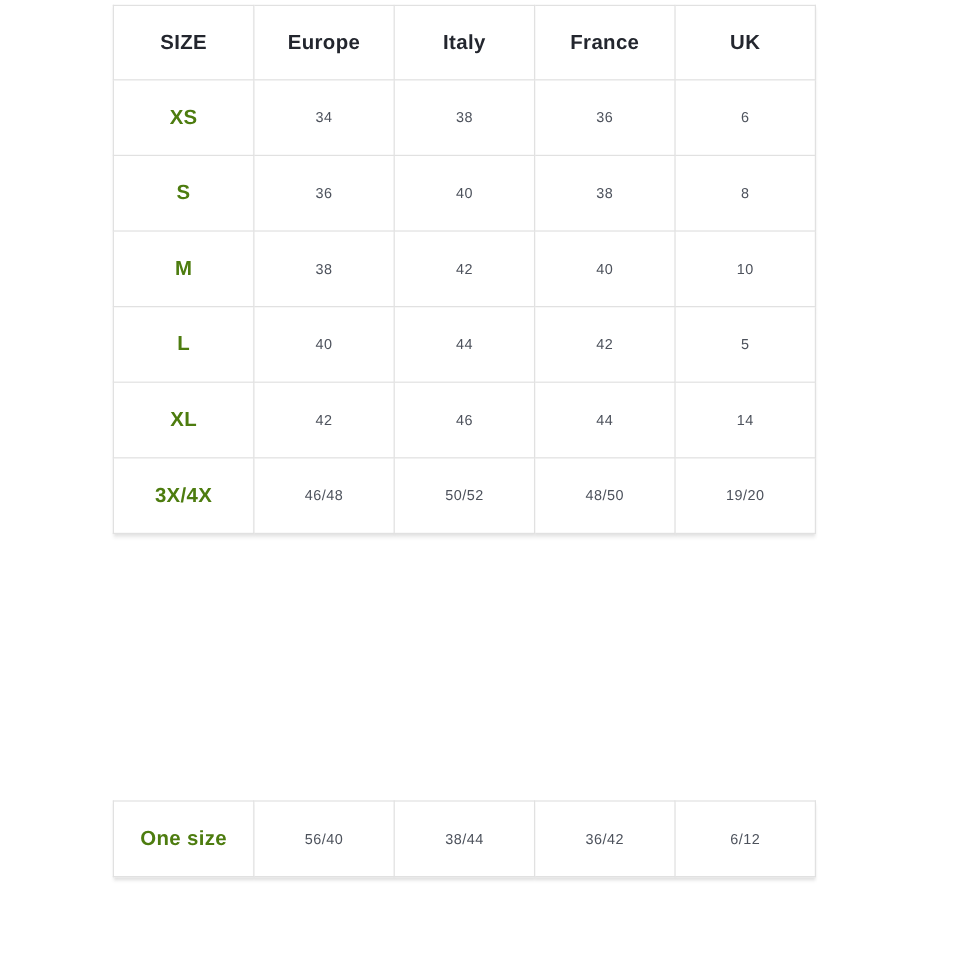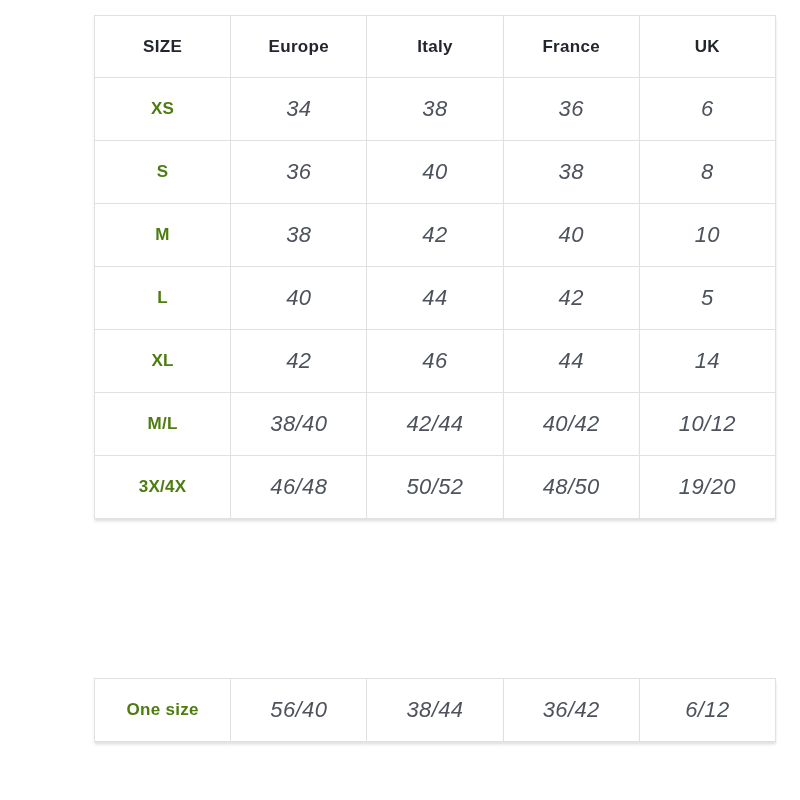--- a/index.html
+++ b/index.html
@@ -11,26 +11,25 @@
   .page {
     position: relative;
     width: 800px;
     height: 800px;
     background: #ffffff;
     overflow: hidden;
   }
   table.size-table {
     position: absolute;
     left: 94px;
-    width: 682px;
+    width: 586px;
     border-collapse: collapse;
     table-layout: fixed;
     background: #ffffff;
     box-shadow: 0 3px 3px rgba(0,0,0,0.07);
-    margin-top: 11px;
   }
   table.size-table.first  { top: 4px; }
   table.size-table.second { top: 667px; }
   .size-table th,
   .size-table td {
     border: 1px solid #e1e1e1;
     text-align: center;
     vertical-align: middle;
     padding: 0;
     box-shadow: 0 2px 2px rgba(0,0,0,0.05);
@@ -44,25 +43,24 @@
     letter-spacing: 0.3px;
   }
   .size-table td { height: 62px; }
   .size-table td.label-cell {
     font-size: 17px;
     font-weight: bold;
     color: #4d7c0f;
     letter-spacing: 0.3px;
   }
   .size-table td.value-cell {
-    font-size: 22px;
+    font-size: 12px;
     font-weight: normal;
     color: #4d525c;
     letter-spacing: 0.4px;
-    font-style: italic;
   }
 </style>
 </head>
 <body>
 
 <div class="page">
 
   <table class="size-table first">
     <thead>
       <tr id="t1-head">
@@ -103,27 +101,20 @@
           <td class="value-cell">5</td>
         </tr>
         <tr>
           <td class="label-cell">XL</td>
           <td class="value-cell">42</td>
           <td class="value-cell">46</td>
           <td class="value-cell">44</td>
           <td class="value-cell">14</td>
         </tr>
         <tr>
-          <td class="label-cell">M/L</td>
-          <td class="value-cell">38/40</td>
-          <td class="value-cell">42/44</td>
-          <td class="value-cell">40/42</td>
-          <td class="value-cell">10/12</td>
-        </tr>
-        <tr>
           <td class="label-cell">3X/4X</td>
           <td class="value-cell">46/48</td>
           <td class="value-cell">50/52</td>
           <td class="value-cell">48/50</td>
           <td class="value-cell">19/20</td>
         </tr>
       </tbody>
   </table>
 
   <table class="size-table second">

